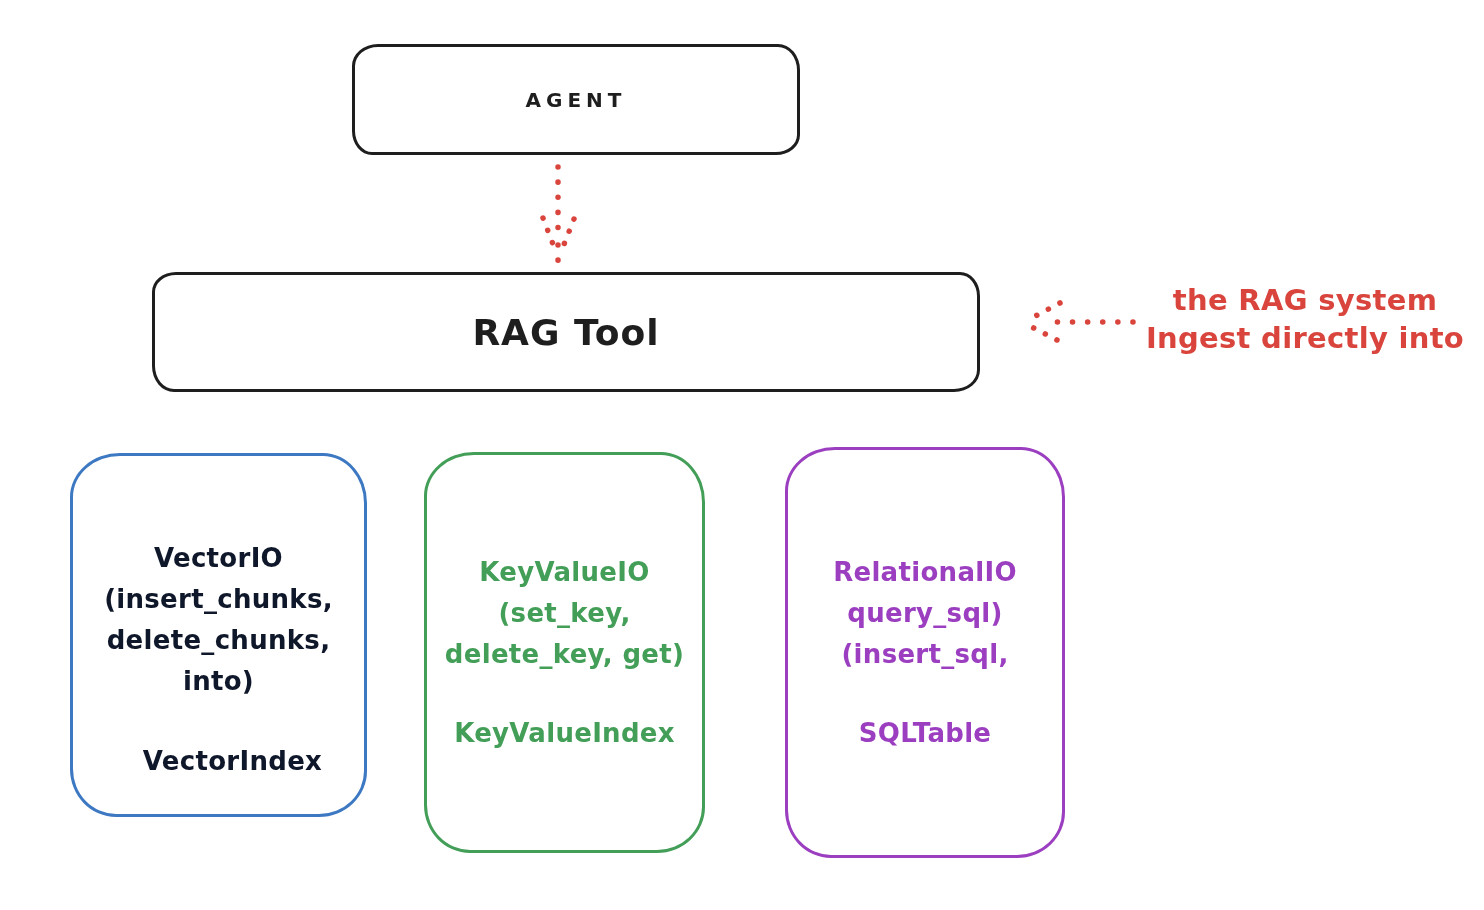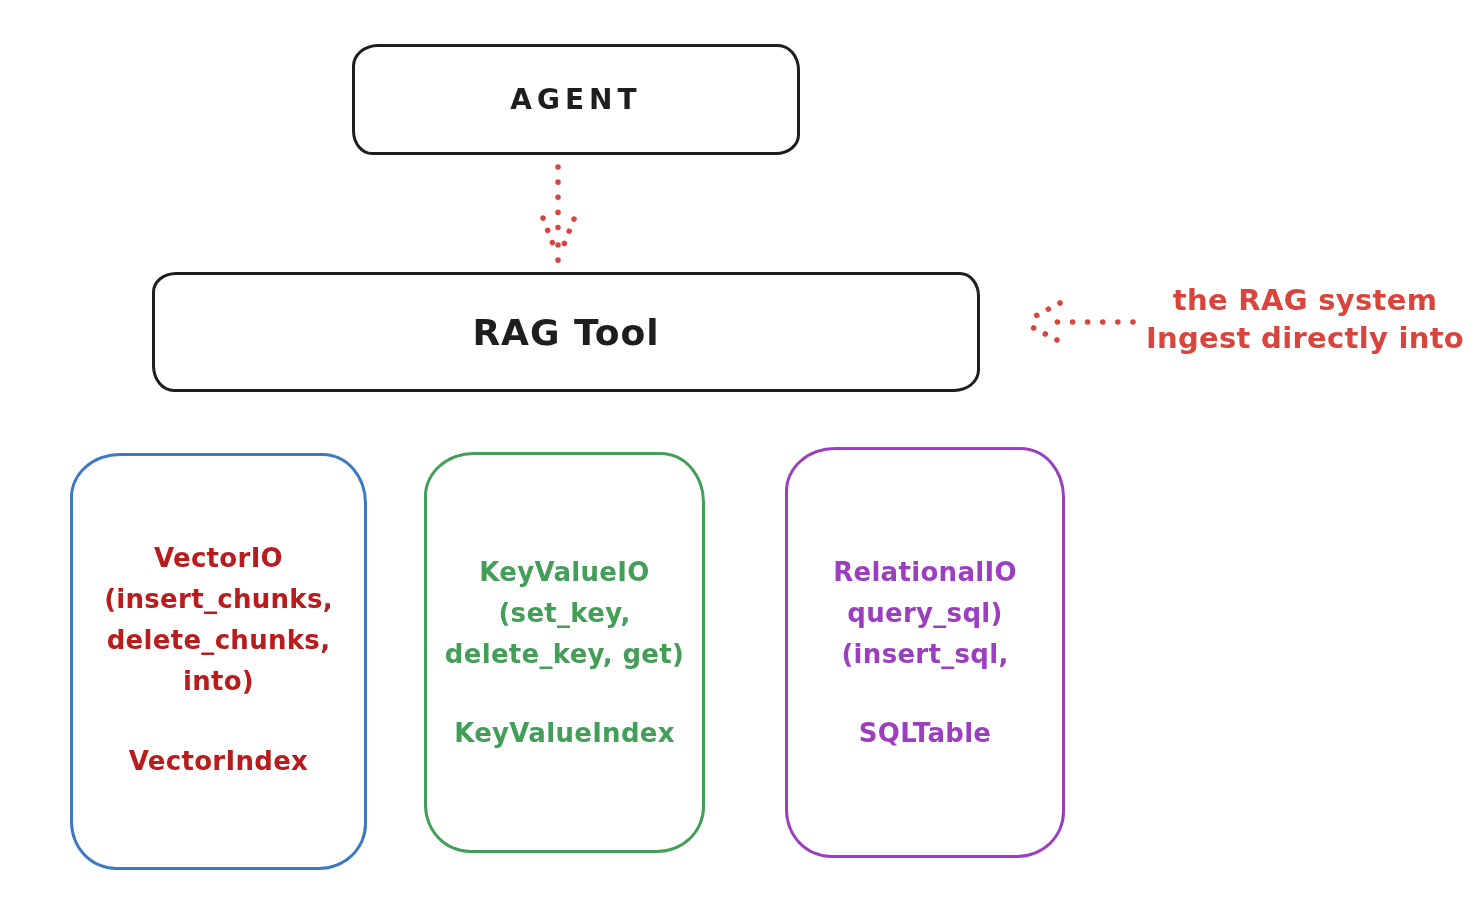--- a/index.html
+++ b/index.html
@@ -30,43 +30,43 @@
     justify-content: center;
   }
   .node-black {
     border: 3.5px solid #1e1e1e;
     color: #1e1e1e;
   }
   .agent-node {
     left: 352px; top: 44px;
     width: 448px; height: 111px;
     border-radius: 26px 22px 24px 20px / 22px 26px 20px 24px;
-    font-size: 28px;
+    font-size: 20px;
     font-weight: 700;
     letter-spacing: 5px;
   }
   .rag-node {
     left: 152px; top: 272px;
     width: 828px; height: 120px;
     border-radius: 24px 20px 26px 22px / 20px 24px 22px 26px;
     font-size: 36px;
     font-weight: 600;
     letter-spacing: 1px;
   }
   .backend {
     border-width: 3px;
     border-style: solid;
     border-radius: 50px 44px 48px 46px / 44px 50px 46px 48px;
     display: block;
   }
   .backend-blue {
     left: 70px; top: 453px;
-    width: 297px; height: 417px;
+    width: 297px; height: 364px;
     border-color: #3d78c2;
-    color: #b91c1c;
+    color: #0f172a;
   }
   .backend-green {
     left: 424px; top: 452px;
     width: 281px; height: 401px;
     border-color: #439e58;
     color: #439e58;
   }
   .backend-purple {
     left: 785px; top: 447px;
     width: 280px; height: 411px;
@@ -79,21 +79,21 @@
     left: 0;
     width: 100%;
     text-align: center;
     font-size: 26px;
     font-weight: 600;
     line-height: 41px;
     letter-spacing: 0.3px;
     white-space: nowrap;
   }
   .backend-blue .methods   { top: 82px; }
-  .backend-blue .footer-label { top: 285px; }
+  .backend-blue .footer-label { top: 285px; margin-left: 14px; }
   .backend-green .methods  { top: 97px; }
   .backend-green .footer-label { top: 258px; }
   .backend-purple .methods { top: 102px; }
   .backend-purple .footer-label { top: 263px; }
   .ingest-note {
     position: absolute;
     left: 1130px; top: 281px;
     width: 350px;
     text-align: center;
     color: #d9453d;

